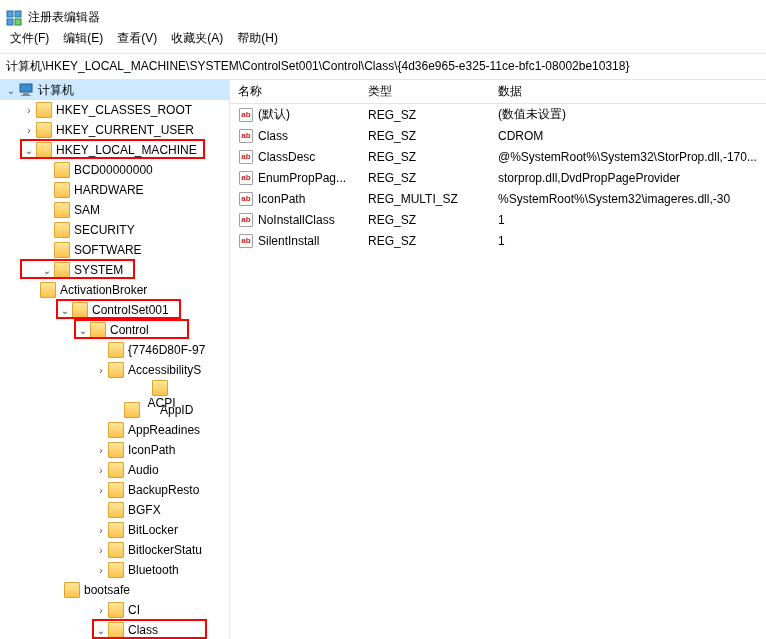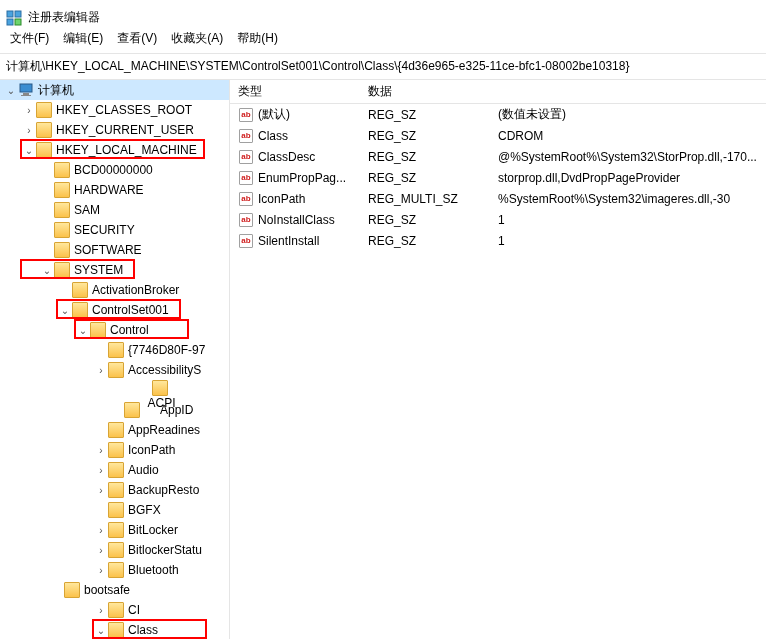--- a/index.html
+++ b/index.html
@@ -113,21 +113,21 @@
           <span class="chev"></span>
           <span class="icon folder-icon"></span>
           <span class="label">SOFTWARE</span>
         </div>
         <div class="node" style="padding-left: 40px;">
           <span class="chev">⌄</span>
           <span class="icon folder-icon"></span>
           <span class="label">SYSTEM</span>
           <div class="hilite" style="left: 20px; top: -1px; width: 115px; height: 20px;"></div>
         </div>
-        <div class="node" style="padding-left: 58px;">
+        <div class="node" style="padding-left: 26px;">
           <span class="chev"></span>
           <span class="icon folder-icon"></span>
           <span class="label">ActivationBroker</span>
         </div>
         <div class="node" style="padding-left: 58px;">
           <span class="chev">⌄</span>
           <span class="icon folder-icon"></span>
           <span class="label">ControlSet001</span>
           <div class="hilite" style="left: 56px; top: -1px; width: 125px; height: 20px;"></div>
         </div>
@@ -210,20 +210,21 @@
         <div class="node" style="padding-left: 94px;">
           <span class="chev">⌄</span>
           <span class="icon folder-icon"></span>
           <span class="label">Class</span>
           <div class="hilite" style="left: 92px; top: -1px; width: 115px; height: 20px;"></div>
         </div>
       </div>
   </div>
   <div class="listview">
     <div class="list-header">
+      <div class="col-name">名称</div>
       <div class="col-type">类型</div>
       <div class="col-data">数据</div>
     </div>
     <div class="list-rows" id="list-rows">
         <div class="row">
           <div class="col-name">
             <span class="valicon">
               <span class="box">
                 <span class="ab">ab</span>
               </span>

